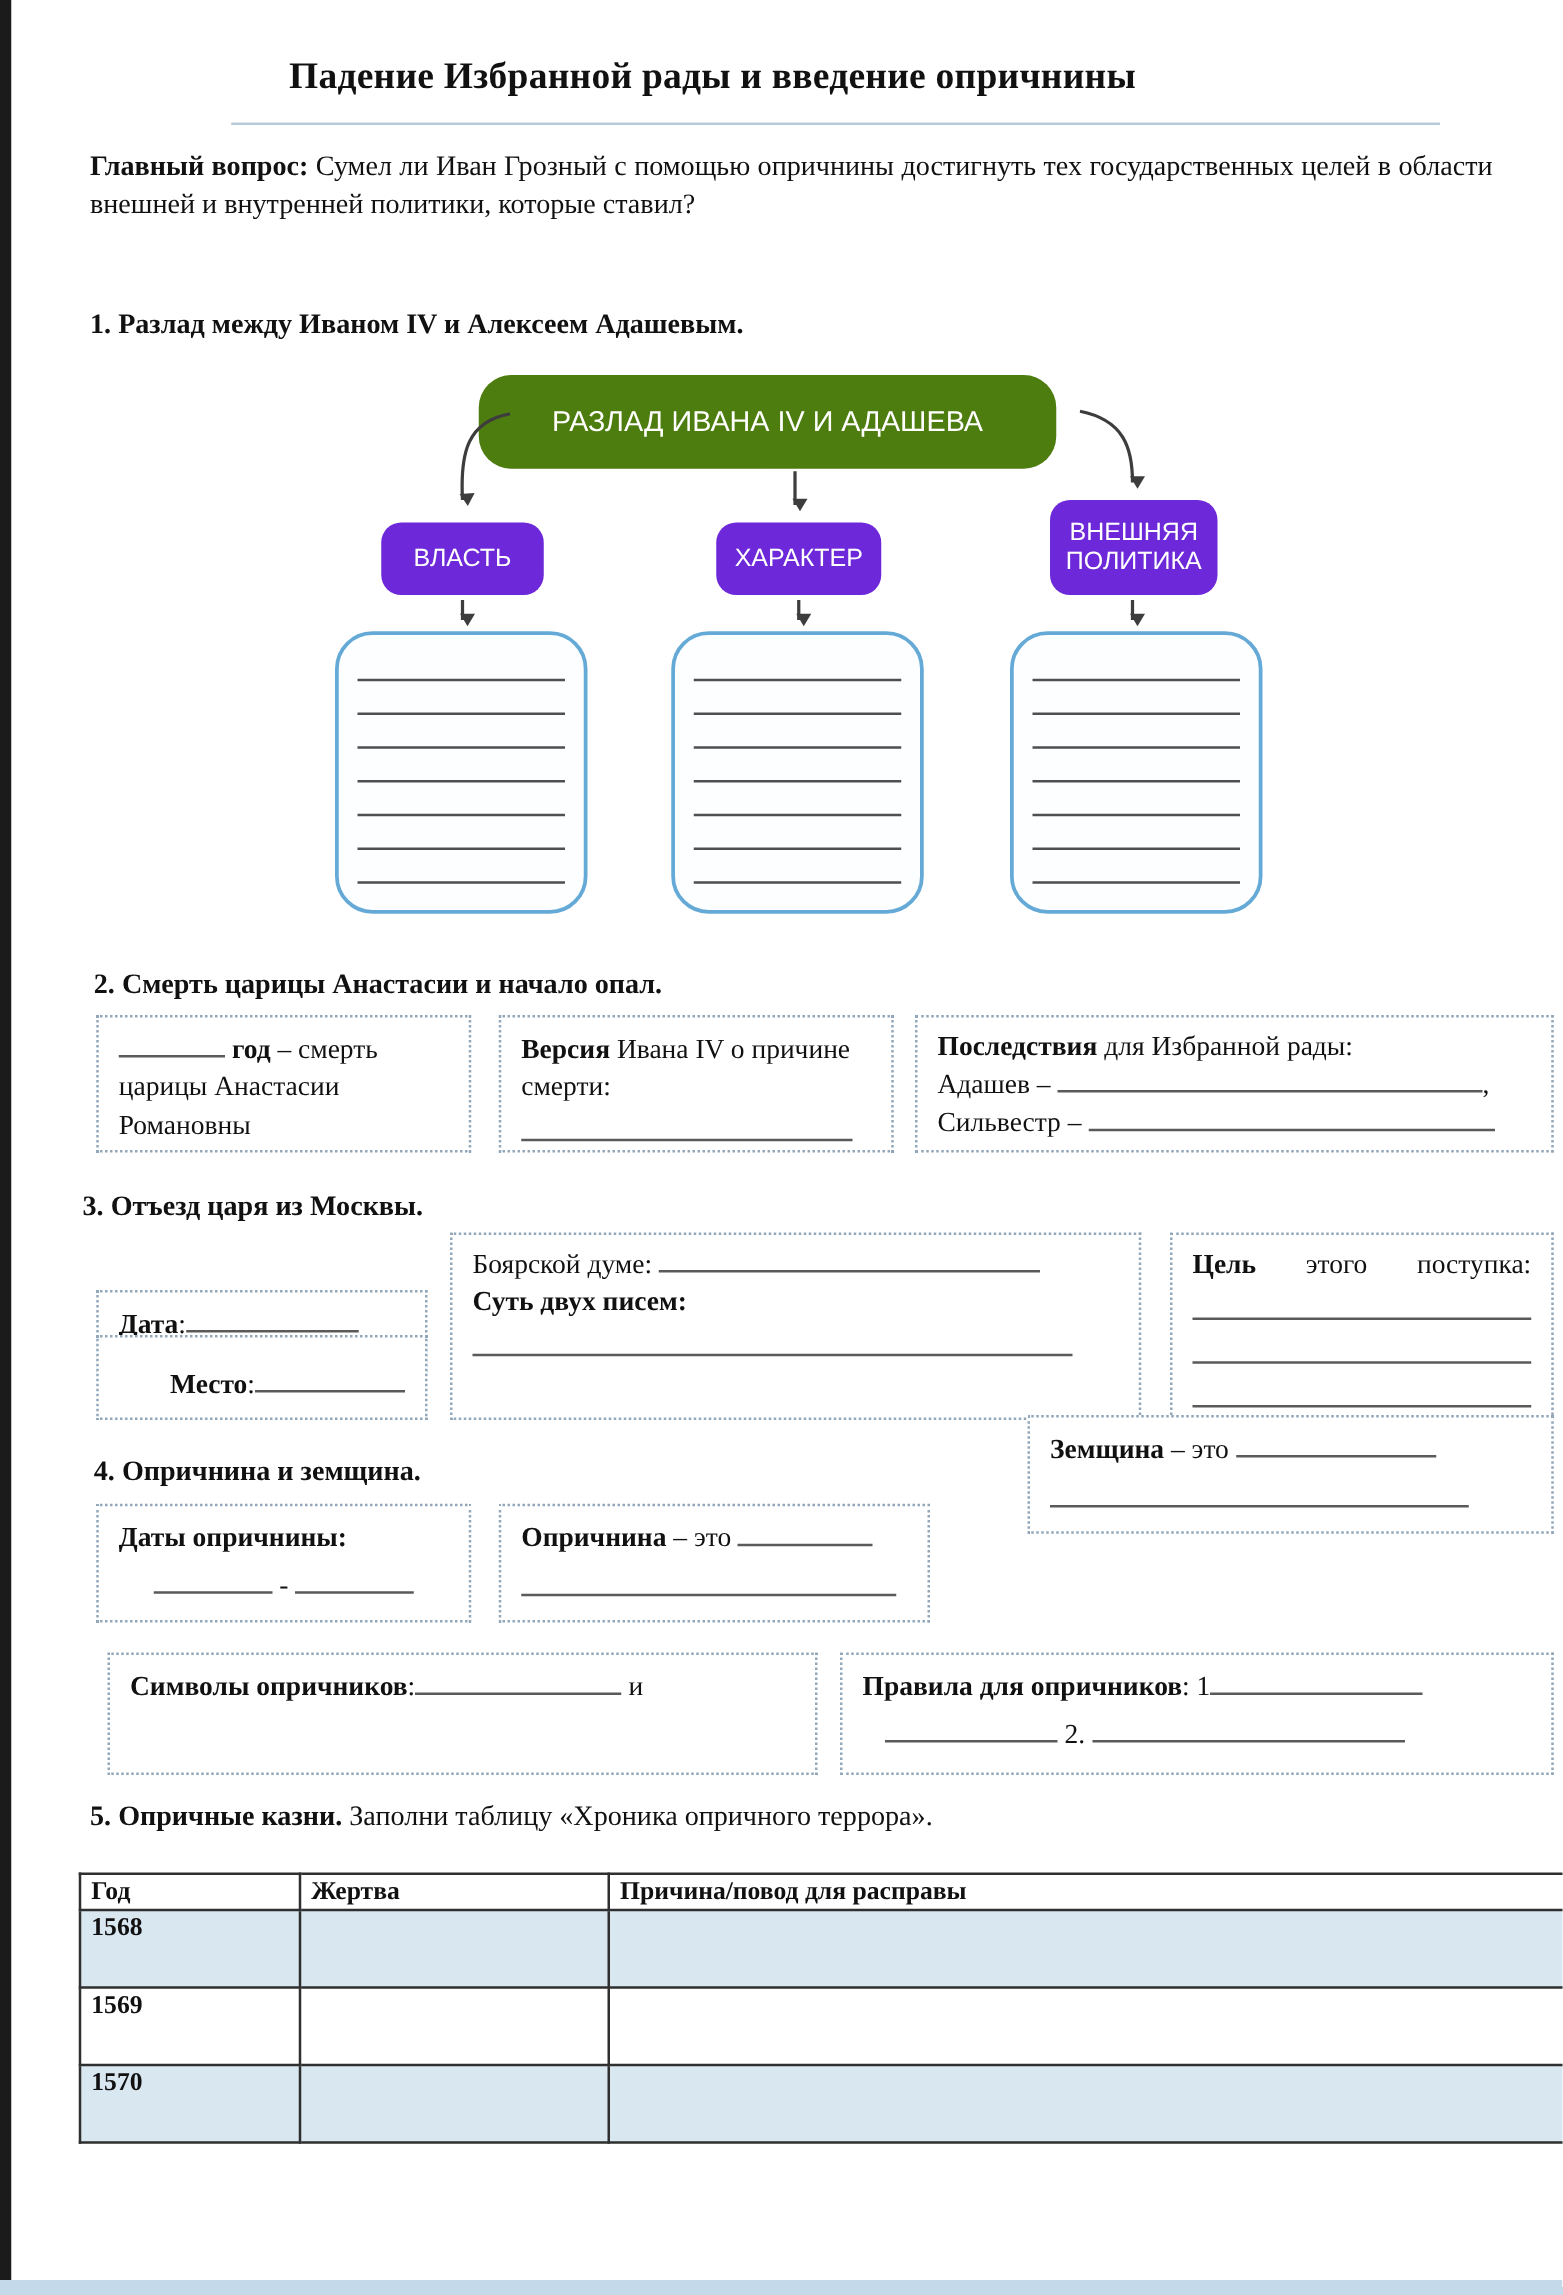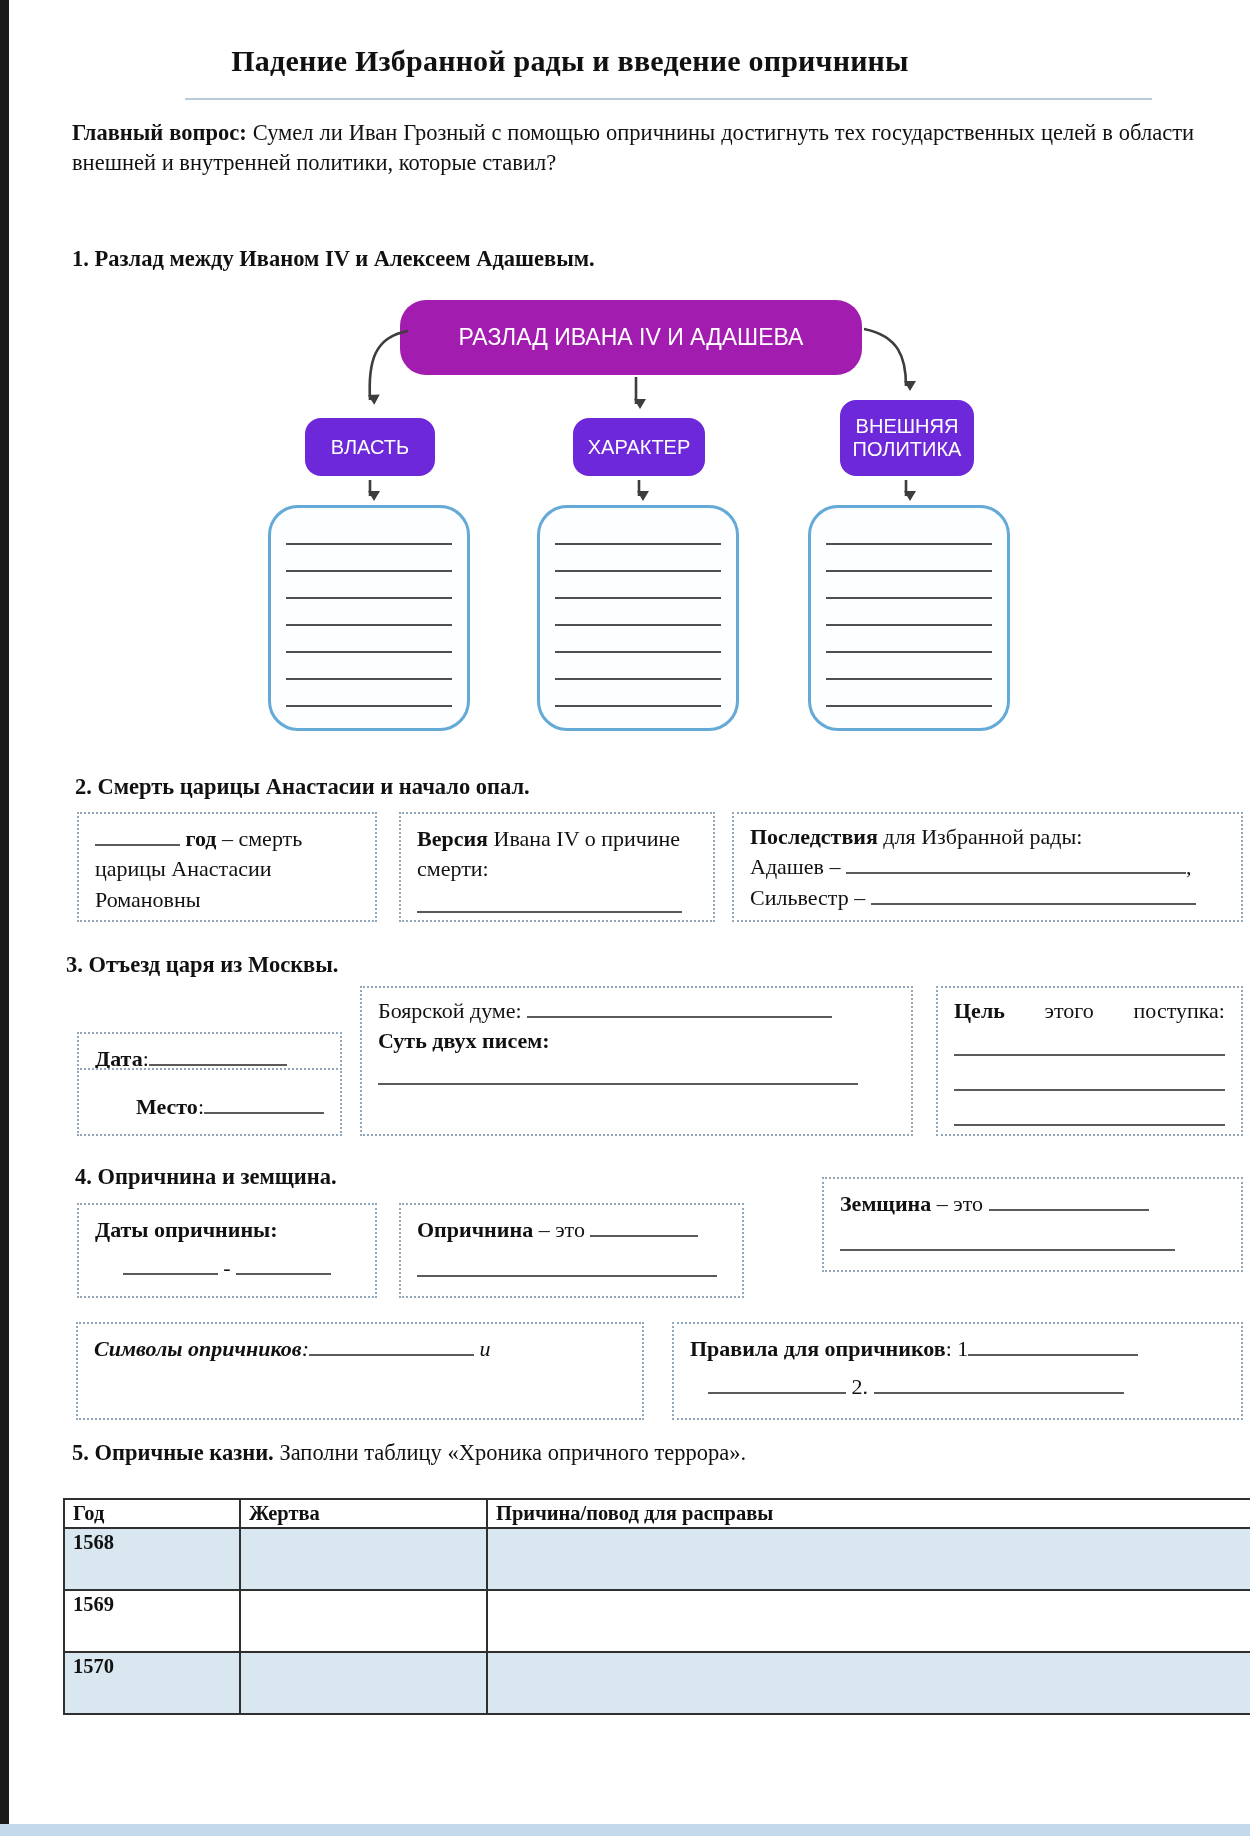--- a/index.html
+++ b/index.html
@@ -18,21 +18,21 @@
   .title{left:0;top:44px;width:1140px;text-align:center;font-size:30px;font-weight:bold;letter-spacing:.2px;}
   .title-rule{left:185px;top:98px;width:967px;height:2px;background:#b9cbd9;}
 
   
   .question{left:72px;top:118px;width:1122px;font-size:22.5px;line-height:1.35;text-align:justify;}
 
   .sec-head{font-size:22.5px;font-weight:bold;}
 
   
   .node{font-family:"Liberation Sans",sans-serif;color:#fff;display:flex;align-items:center;justify-content:center;text-align:center;}
-  .node-root{left:400px;top:300px;width:462px;height:75px;background:#a21caf;border-radius:26px;font-size:23px;}
+  .node-root{left:383px;top:300px;width:462px;height:75px;background:#4d7c0f;border-radius:26px;font-size:23px;}
   .node-child{background:#6d28d9;border-radius:16px;font-size:20px;line-height:1.15;}
   .node-c1{left:305px;top:418px;width:130px;height:58px;}
   .node-c2{left:573px;top:418px;width:132px;height:58px;}
   .node-c3{left:840px;top:400px;width:134px;height:76px;}
   .lined-box{top:505px;width:202px;height:226px;border:3px solid #65aad7;border-radius:30px;background:#fdfeff;box-sizing:border-box;overflow:hidden;}
   .lb1{left:268px;} .lb2{left:537px;} .lb3{left:808px;}
   .lined-box .pad{height:10px;}
   .wline{height:25px;border-bottom:2px solid #4f4f4f;margin:0 15px;}
   svg.arrows{left:0;top:280px;width:1250px;height:240px;pointer-events:none;}
 
@@ -190,28 +190,28 @@
   </div>
 </div>
 
 <div class="abs dbox" style="left:399px;top:1203px;width:345px;height:95px;padding-top:10px;">
   <b>Опричнина</b>
   <span>– это</span>
   <span class="blank" style="width:108px;"></span>
   <div style="margin-top:10px;"><span class="blank" style="width:300px;"></span></div>
 </div>
 
-<div class="abs dbox" style="left:822px;top:1177px;width:421px;height:95px;padding-top:10px;">
+<div class="abs dbox" style="left:822px;top:1132px;width:421px;height:95px;padding-top:10px;">
   <b>Земщина</b>
   <span>– это</span>
   <span class="blank" style="width:160px;"></span>
   <div style="margin-top:10px;"><span class="blank" style="width:335px;"></span></div>
 </div>
 
-<div class="abs dbox" style="left:76px;top:1322px;width:568px;height:98px;padding-top:10px;font-style:italic;">
+<div class="abs dbox" style="left:86px;top:1322px;width:568px;height:98px;padding-top:10px;">
   <div>
     <b>Символы опричников</b><span>:</span><span class="blank" style="width:165px;"></span>
     <span>и</span>
   </div>
 </div>
 
 <div class="abs dbox" style="left:672px;top:1322px;width:571px;height:98px;padding-top:10px;">
   <div>
     <b>Правила для опричников</b><span>: 1</span><span class="blank" style="width:170px;"></span>
   </div>

